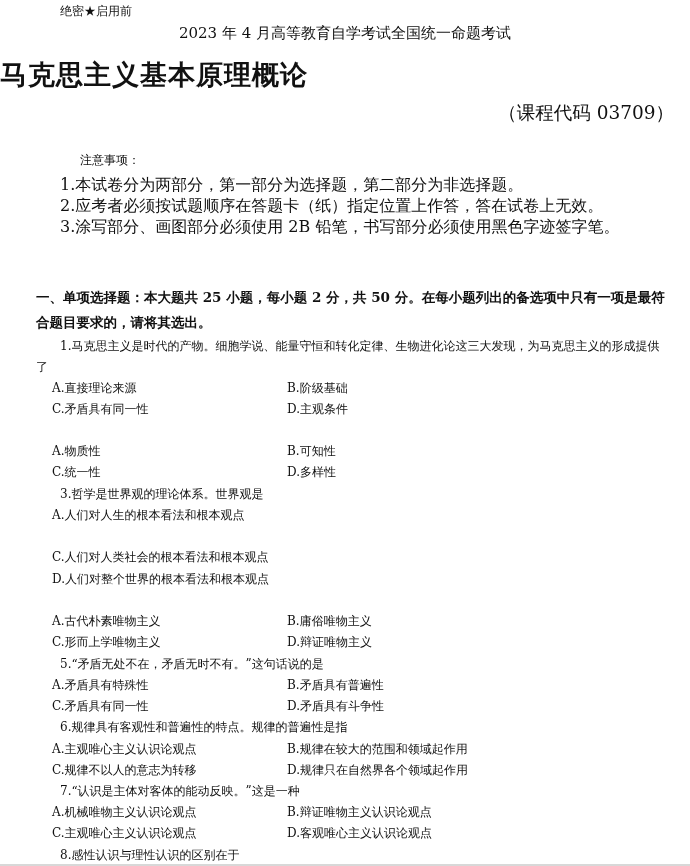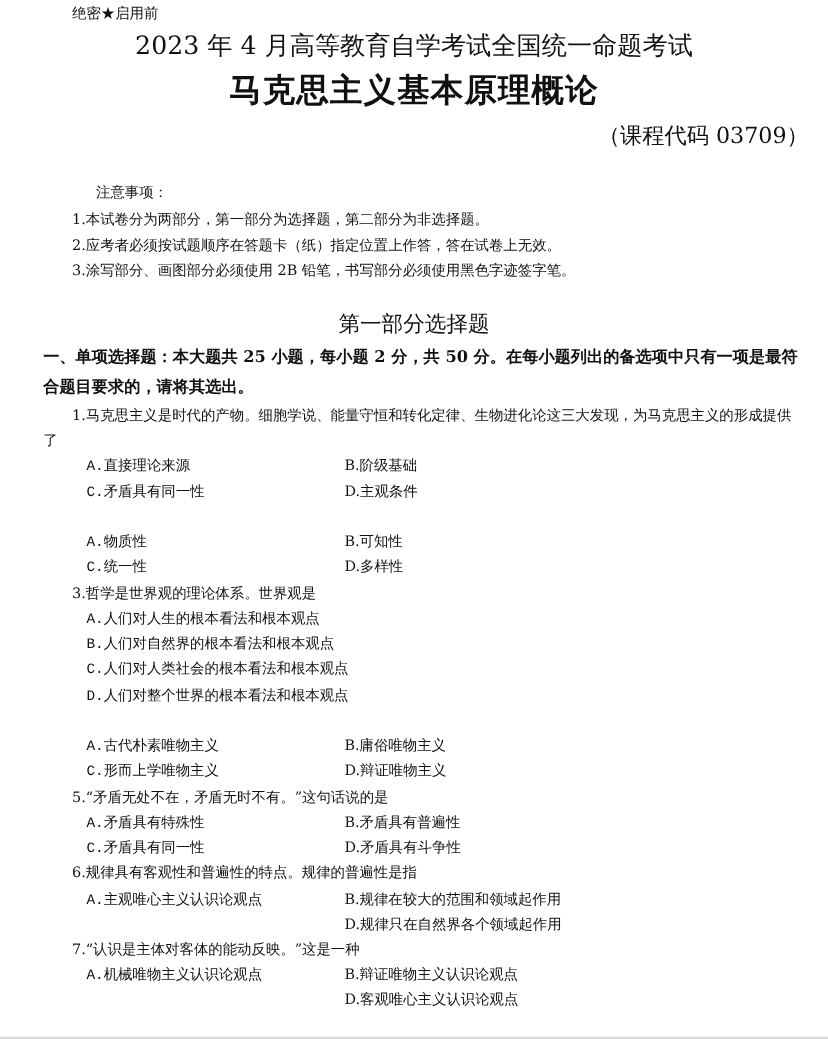--- a/index.html
+++ b/index.html
@@ -5,86 +5,87 @@
   html, body { margin: 0; padding: 0; }
   body {
     width: 690px; height: 866px; overflow: hidden;
     background: #ffffff; color: #111;
     font-family: "DejaVu Serif", "Liberation Serif", serif;
     position: relative;
   }
   .page { position: absolute; left: 0; top: 0; width: 690px; height: 866px; }
   .abs { position: absolute; white-space: nowrap; }
   .secret { left: 60px; top: 3px; font-size: 12px; }
-  .exam-title { left: 0; width: 690px; text-align: center; top: 24px; font-size: 21px; letter-spacing: 0px; }
-  .subject-title { left: 0; width: 690px; text-align: center; top: 57px; font-size: 27px; font-weight: bold; letter-spacing: 1px; }
+  .exam-title { left: 0; width: 690px; text-align: center; top: 24px; font-size: 15px; letter-spacing: 0px; }
+  .subject-title { left: 0; width: 690px; text-align: left; top: 57px; font-size: 27px; font-weight: bold; letter-spacing: 1px; }
   .course-code { left: 0; width: 674px; text-align: right; top: 100px; font-size: 18.5px; }
   .notes-head { left: 60px; top: 152px; font-size: 12px; margin-left: 20px; }
-  .note { left: 60px; font-size: 12px; }
+  .note { left: 60px; font-size: 16px; }
   .part-title { left: 0; width: 690px; text-align: center; top: 258px; font-size: 18px; }
   .section-head { left: 36px; font-size: 13.5px; font-weight: bold; }
   .q { left: 60px; font-size: 12px; }
   .opt { font-size: 12px; }
-  .optA { left: 72px; font-family: Liberation Mono, monospace; }
+  .optA { left: 52px; }
   .optB { left: 287px; }
   .bottom-line { position: absolute; left: 0; top: 864px; width: 690px; height: 2px; background: #d8d8d8; }
 </style>
 </head>
 <body>
 
 <div class="page">
 
   <div class="abs secret">绝密★启用前</div>
   <div class="abs exam-title">2023 年 4 月高等教育自学考试全国统一命题考试</div>
   <div class="abs subject-title">马克思主义基本原理概论</div>
   <div class="abs course-code">（课程代码 03709）</div>
 
   <div class="abs notes-head">注意事项：</div>
   <div class="abs note" style="top:175px">1.本试卷分为两部分，第一部分为选择题，第二部分为非选择题。</div>
   <div class="abs note" style="top:196px">2.应考者必须按试题顺序在答题卡（纸）指定位置上作答，答在试卷上无效。</div>
   <div class="abs note" style="top:217px">3.涂写部分、画图部分必须使用 2B 铅笔，书写部分必须使用黑色字迹签字笔。</div>
 
-  <div class="abs part-title">第一部分选择题</div>
   <div class="abs section-head" style="top:289px">一、单项选择题：本大题共 25 小题，每小题 2 分，共 50 分。在每小题列出的备选项中只有一项是最符</div>
   <div class="abs section-head" style="top:314px">合题目要求的，请将其选出。</div>
 
   <div class="abs q" style="top:338px">1.马克思主义是时代的产物。细胞学说、能量守恒和转化定律、生物进化论这三大发现，为马克思主义的形成提供</div>
   <div class="abs q" style="left:36px; top:359px">了</div>
   <div class="abs opt optA" style="top:380px">A.直接理论来源</div>
   <div class="abs opt optB" style="top:380px">B.阶级基础</div>
   <div class="abs opt optA" style="top:401px">C.矛盾具有同一性</div>
   <div class="abs opt optB" style="top:401px">D.主观条件</div>
 
   <div class="abs opt optA" style="top:443px">A.物质性</div>
   <div class="abs opt optB" style="top:443px">B.可知性</div>
   <div class="abs opt optA" style="top:464px">C.统一性</div>
   <div class="abs opt optB" style="top:464px">D.多样性</div>
 
   <div class="abs q" style="top:486px">3.哲学是世界观的理论体系。世界观是</div>
   <div class="abs opt optA" style="top:507px">A.人们对人生的根本看法和根本观点</div>
-  <div class="abs opt optA" style="top:528px">B.人们对自然界的根本看法和根本观点</div>
   <div class="abs opt optA" style="top:549px">C.人们对人类社会的根本看法和根本观点</div>
   <div class="abs opt optA" style="top:571px">D.人们对整个世界的根本看法和根本观点</div>
 
   <div class="abs opt optA" style="top:613px">A.古代朴素唯物主义</div>
   <div class="abs opt optB" style="top:613px">B.庸俗唯物主义</div>
   <div class="abs opt optA" style="top:634px">C.形而上学唯物主义</div>
   <div class="abs opt optB" style="top:634px">D.辩证唯物主义</div>
 
   <div class="abs q" style="top:656px">5.“矛盾无处不在，矛盾无时不有。”这句话说的是</div>
   <div class="abs opt optA" style="top:677px">A.矛盾具有特殊性</div>
   <div class="abs opt optB" style="top:677px">B.矛盾具有普遍性</div>
   <div class="abs opt optA" style="top:698px">C.矛盾具有同一性</div>
   <div class="abs opt optB" style="top:698px">D.矛盾具有斗争性</div>
 
   <div class="abs q" style="top:719px">6.规律具有客观性和普遍性的特点。规律的普遍性是指</div>
   <div class="abs opt optA" style="top:741px">A.主观唯心主义认识论观点</div>
   <div class="abs opt optB" style="top:741px">B.规律在较大的范围和领域起作用</div>
+  <div class="abs opt optA" style="top:762px">C.规律不以人的意志为转移</div>
   <div class="abs opt optB" style="top:762px">D.规律只在自然界各个领域起作用</div>
 
   <div class="abs q" style="top:783px">7.“认识是主体对客体的能动反映。”这是一种</div>
   <div class="abs opt optA" style="top:804px">A.机械唯物主义认识论观点</div>
   <div class="abs opt optB" style="top:804px">B.辩证唯物主义认识论观点</div>
+  <div class="abs opt optA" style="top:825px">C.主观唯心主义认识论观点</div>
   <div class="abs opt optB" style="top:825px">D.客观唯心主义认识论观点</div>
 
+  <div class="abs q" style="top:847px">8.感性认识与理性认识的区别在于</div>
 
   <div class="bottom-line"></div>
 </div>
 
 </body></html>

